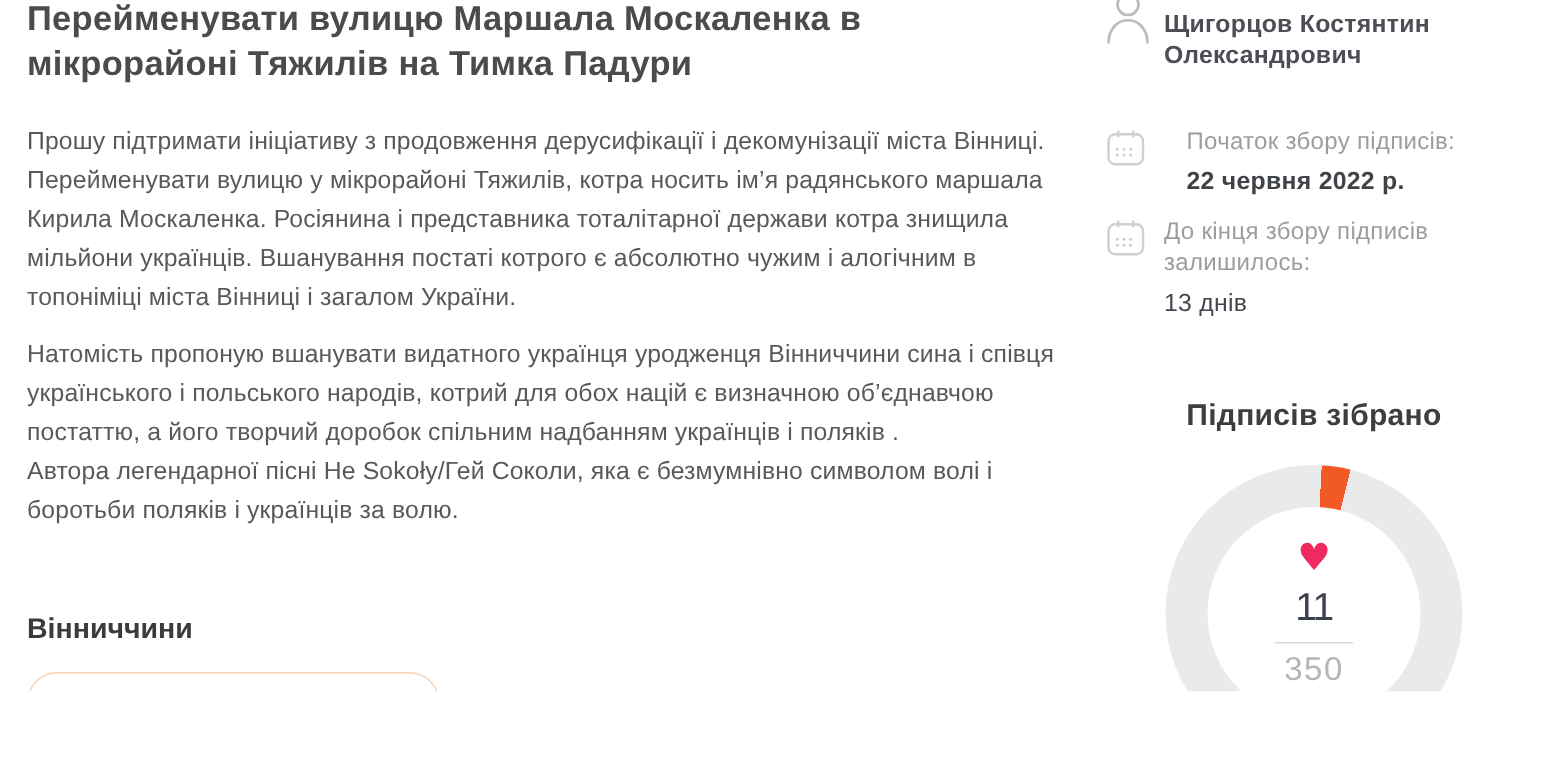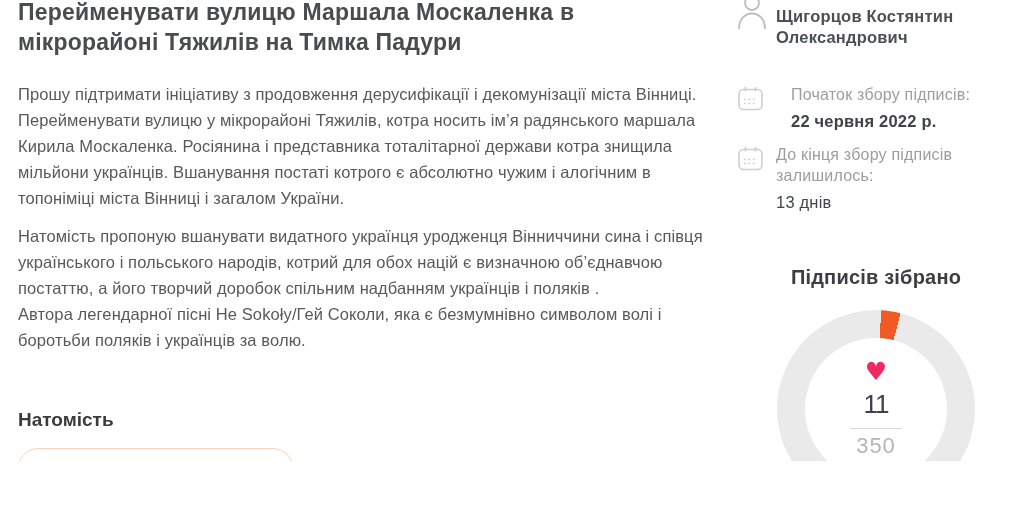--- a/index.html
+++ b/index.html
@@ -128,21 +128,21 @@
   <div class="main">
     <h1 class="petition-title">Перейменувати вулицю Маршала Москаленка в мікрорайоні Тяжилів на Тимка Падури</h1>
 
     <div class="body-text">
       <p>Прошу підтримати ініціативу з продовження дерусифікації і декомунізації міста Вінниці.</p>
       <p>Перейменувати вулицю у мікрорайоні Тяжилів, котра носить ім’я радянського маршала Кирила Москаленка. Росіянина і представника тоталітарної держави котра знищила мільйони українців. Вшанування постаті котрого є абсолютно чужим і алогічним в топоніміці міста Вінниці і загалом України.</p>
       <p class="gap">Натомість пропоную вшанувати видатного українця уродженця Вінниччини сина і співця українського і польського народів, котрий для обох націй є визначною об’єднавчою постаттю, а його творчий доробок спільним надбанням українців і поляків .</p>
       <p>Автора легендарної пісні He Sokoły/Гей Соколи, яка є безмумнівно символом волі і боротьби поляків і українців за волю.</p>
     </div>
 
-    <h2 class="category-heading">Натомість</h2>
+    <h2 class="category-heading">Вінниччини</h2>
 
     <span class="category-tag">благоустрій міста та будівництво</span>
   </div>
 
   <aside class="sidebar">
 
     <div class="info-row row-author">
       <span class="info-icon">
         <svg class="person-icon-svg" width="30" height="38" viewBox="0 0 30 38" fill="none">
           <circle cx="15" cy="10" r="7" stroke="#bcbcbc" stroke-width="1.8"></circle>

